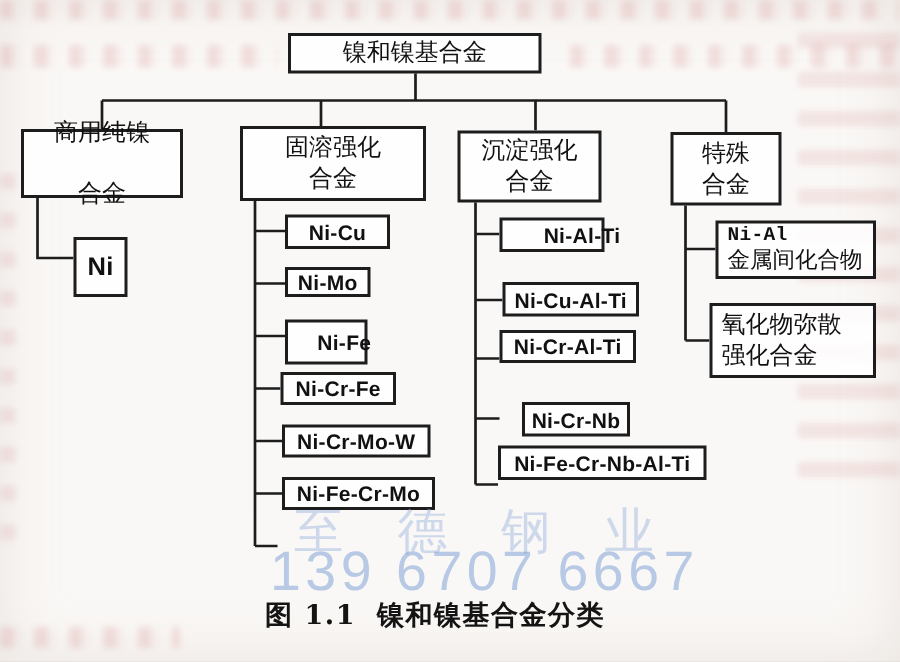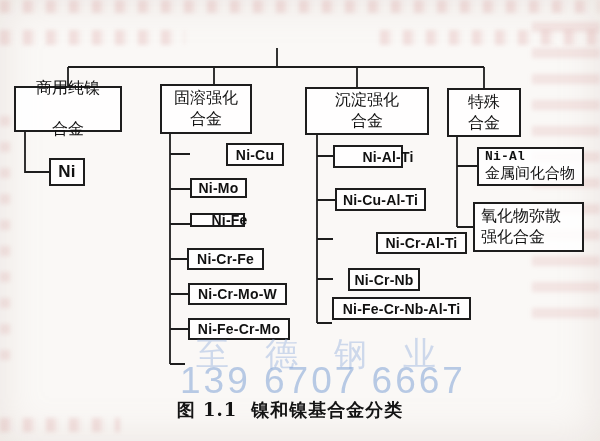--- a/index.html
+++ b/index.html
@@ -110,68 +110,71 @@
   <div class="noise h" style="left:0;top:418px;width:120px;height:14px;"></div>
 
   <svg class="connectors" width="600" height="441" viewBox="0 0 600 441">
     <path d="M277 48 V67 M68 67 H484 M68 67 V86 M214 67 V84 M357 67 V87 M484 67 V88
              M25 130 V172 H49
              M170 133 V364 M170 154 H190 M170 189 H190 M170 224 H190 M170 259 H187 M170 294 H188 M170 329 H188 M170 364 H185
              M317 134 V323 M317 156 H333 M317 200 H335 M317 239 H333 M317 279 H333 M317 323 H332
              M457 136 V227 M457 166 H477 M457 227 H473" fill="none" stroke="#1d1d1d" stroke-width="1.8"></path>
   </svg>
 
+  <div class="box" style="left:192px;top:22px;width:169px;height:27px;">
+    <span class="cn">镍和镍基合金</span>
+  </div>
 
   <div class="box" style="left:14px;top:86px;width:108px;height:46px;gap:20px;">
     <span class="cn ln">商用纯镍</span>
     <span class="cn ln">合金</span>
   </div>
-  <div class="box" style="left:160px;top:84px;width:92px;height:50px;">
+  <div class="box" style="left:160px;top:84px;width:124px;height:50px;">
     <span class="cn ln">固溶强化</span>
     <span class="cn ln">合金</span>
   </div>
-  <div class="box" style="left:305px;top:87px;width:124px;height:48px;">
+  <div class="box" style="left:305px;top:87px;width:96px;height:48px;">
     <span class="cn ln">沉淀强化</span>
     <span class="cn ln">合金</span>
   </div>
   <div class="box" style="left:447px;top:88px;width:74px;height:49px;">
     <span class="cn ln">特殊</span>
     <span class="cn ln">合金</span>
   </div>
 
-  <div class="box" style="left:49px;top:158px;width:36px;height:28px;">
+  <div class="box" style="left:49px;top:158px;width:36px;height:40px;">
     <span class="alloy" style="font-size:17px;">Ni</span>
   </div>
 
-  <div class="box" style="left:190px;top:143px;width:58px;height:23px;margin-left:36px;">
+  <div class="box" style="left:190px;top:143px;width:70px;height:23px;">
     <span class="alloy">Ni-Cu</span>
   </div>
   <div class="box" style="left:190px;top:178px;width:57px;height:20px;">
     <span class="alloy">Ni-Mo</span>
   </div>
-  <div class="box" style="left:190px;top:213px;width:55px;height:14px;padding-left:24px;">
+  <div class="box" style="left:190px;top:213px;width:55px;height:30px;padding-left:24px;">
     <span class="alloy">Ni-Fe</span>
   </div>
   <div class="box" style="left:187px;top:248px;width:77px;height:22px;">
     <span class="alloy">Ni-Cr-Fe</span>
   </div>
   <div class="box" style="left:188px;top:283px;width:99px;height:22px;">
     <span class="alloy">Ni-Cr-Mo-W</span>
   </div>
   <div class="box" style="left:188px;top:318px;width:102px;height:22px;">
     <span class="alloy">Ni-Fe-Cr-Mo</span>
   </div>
 
   <div class="box" style="left:333px;top:145px;width:70px;height:23px;padding-left:40px;">
     <span class="alloy">Ni-Al-Ti</span>
   </div>
   <div class="box" style="left:335px;top:188px;width:91px;height:23px;">
     <span class="alloy">Ni-Cu-Al-Ti</span>
   </div>
-  <div class="box" style="left:333px;top:232px;width:91px;height:22px;margin-left:43px;">
+  <div class="box" style="left:333px;top:220px;width:91px;height:22px;">
     <span class="alloy">Ni-Cr-Al-Ti</span>
   </div>
   <div class="box" style="left:348px;top:268px;width:72px;height:23px;">
     <span class="alloy">Ni-Cr-Nb</span>
   </div>
   <div class="box" style="left:332px;top:297px;width:139px;height:23px;">
     <span class="alloy">Ni-Fe-Cr-Nb-Al-Ti</span>
   </div>
 
   <div class="box leftalign" style="left:477px;top:147px;width:107px;height:39px;">

